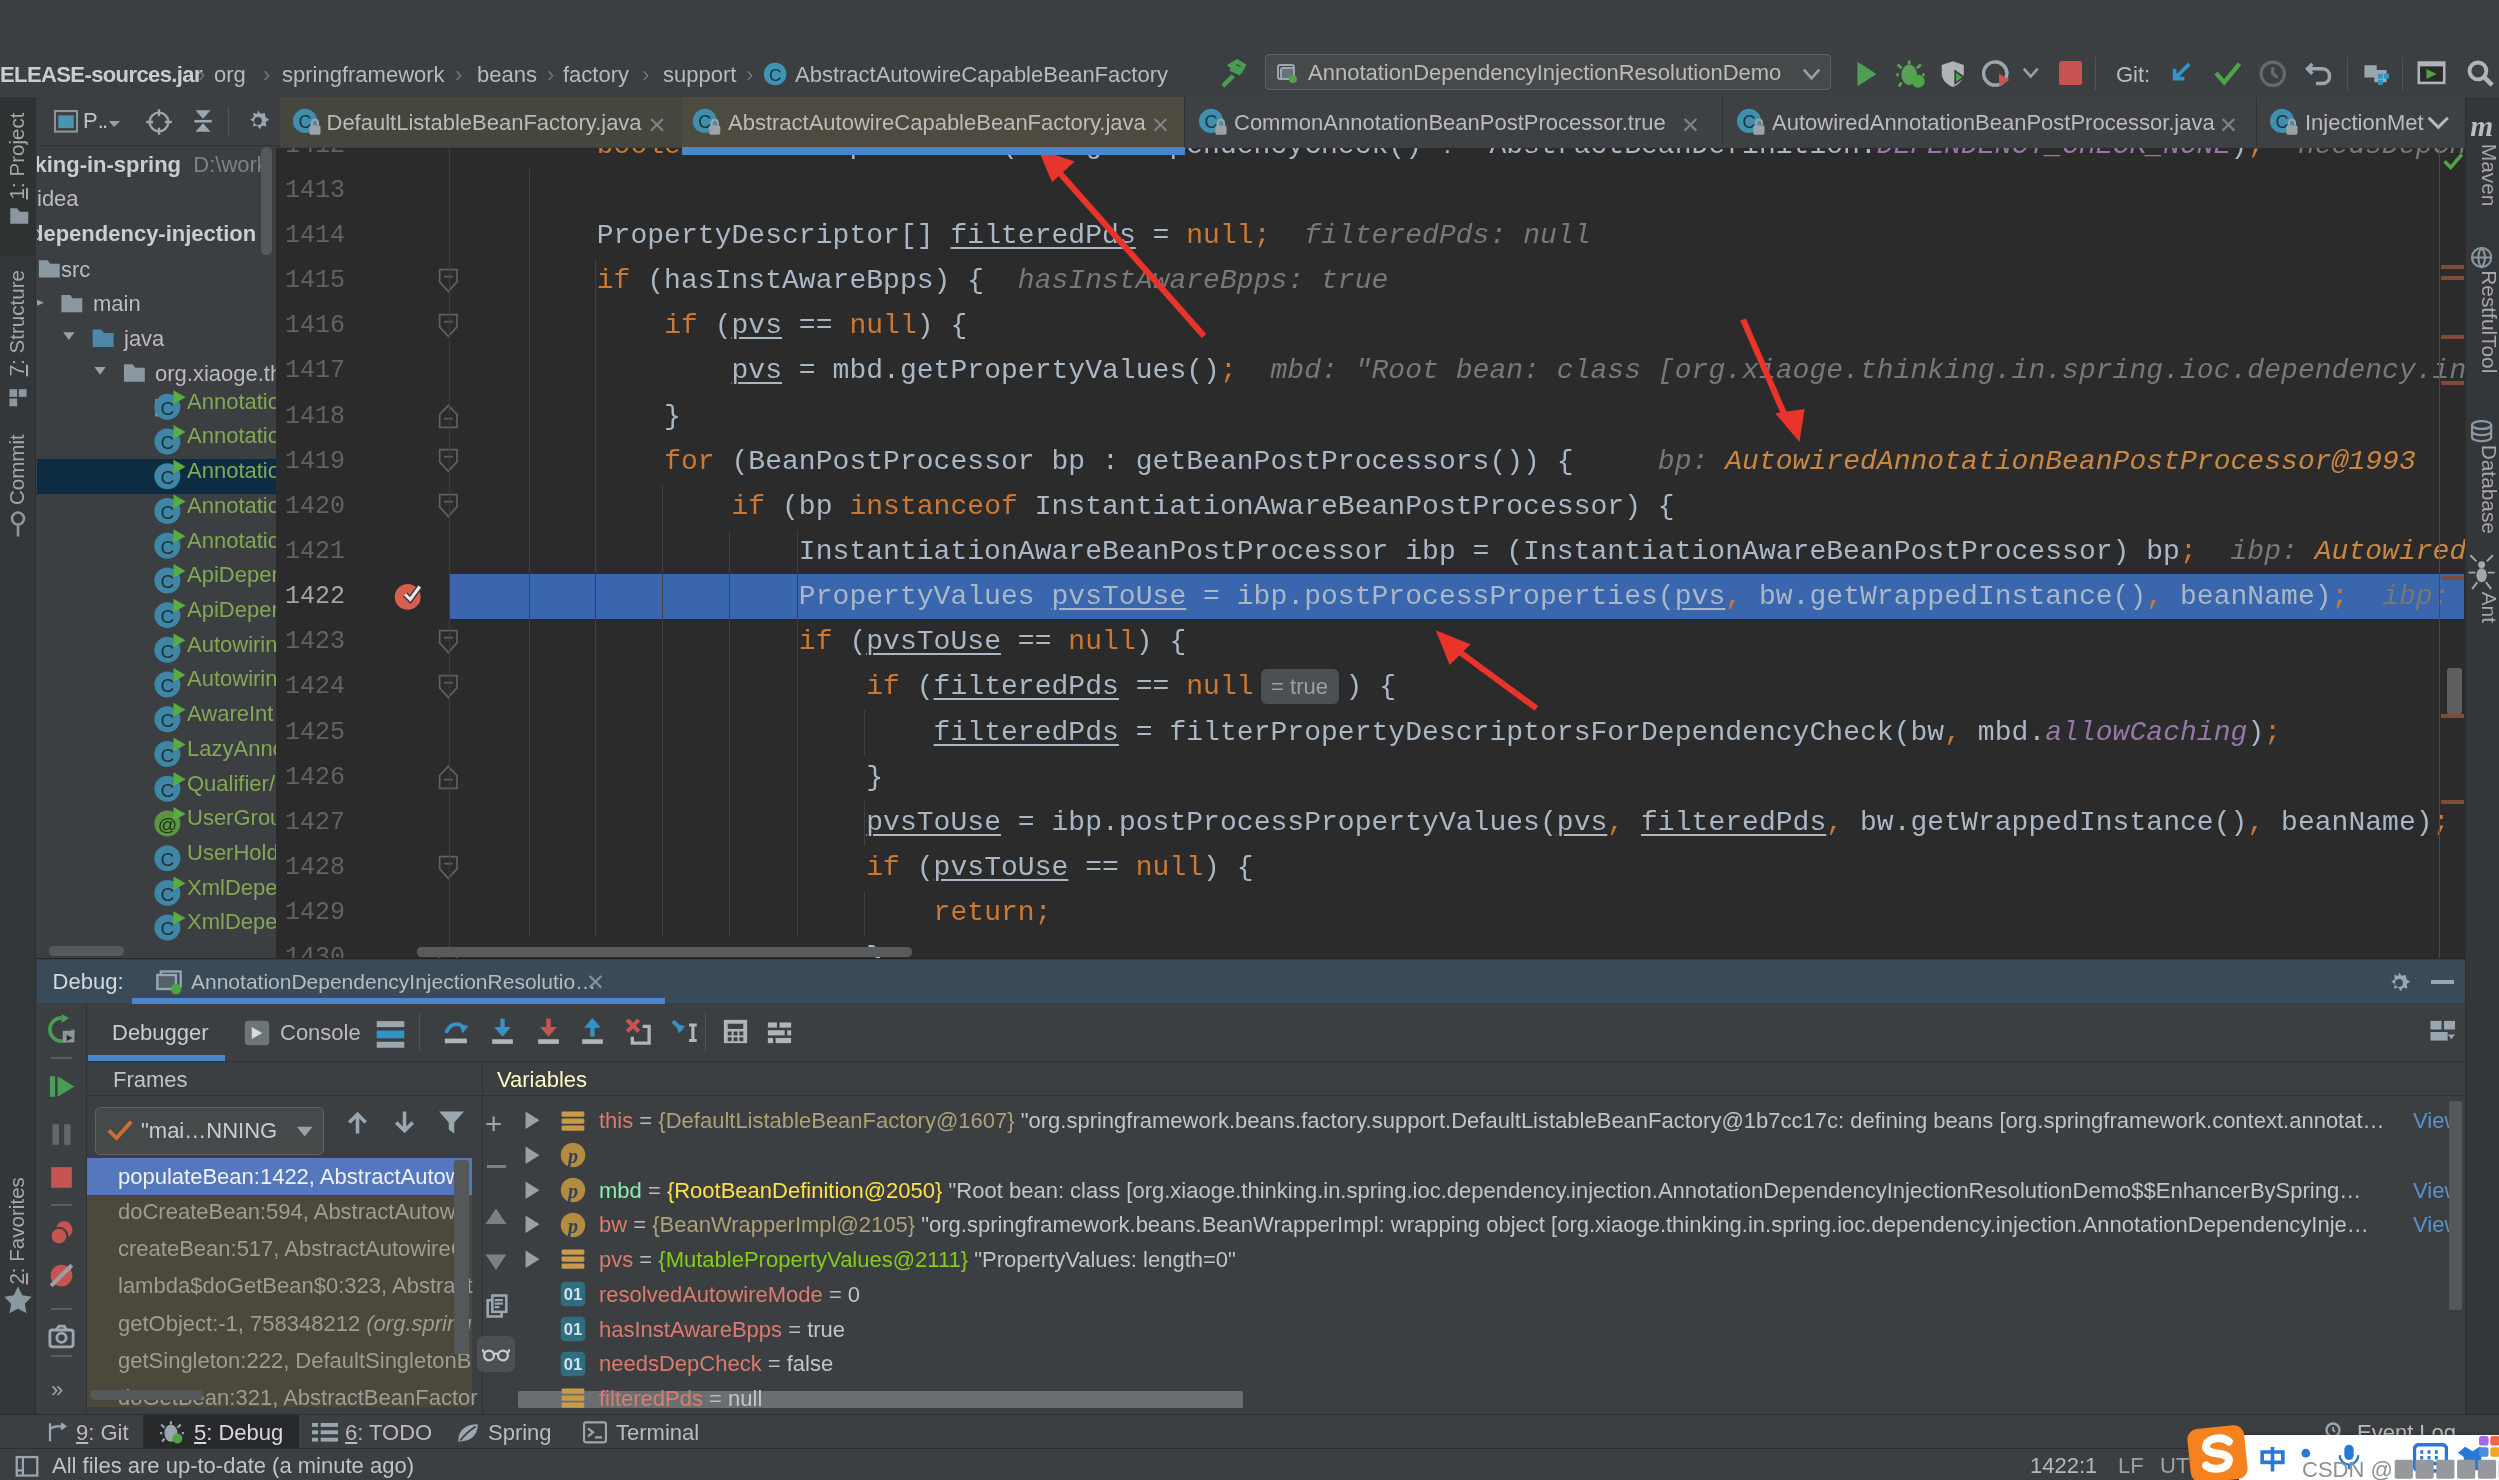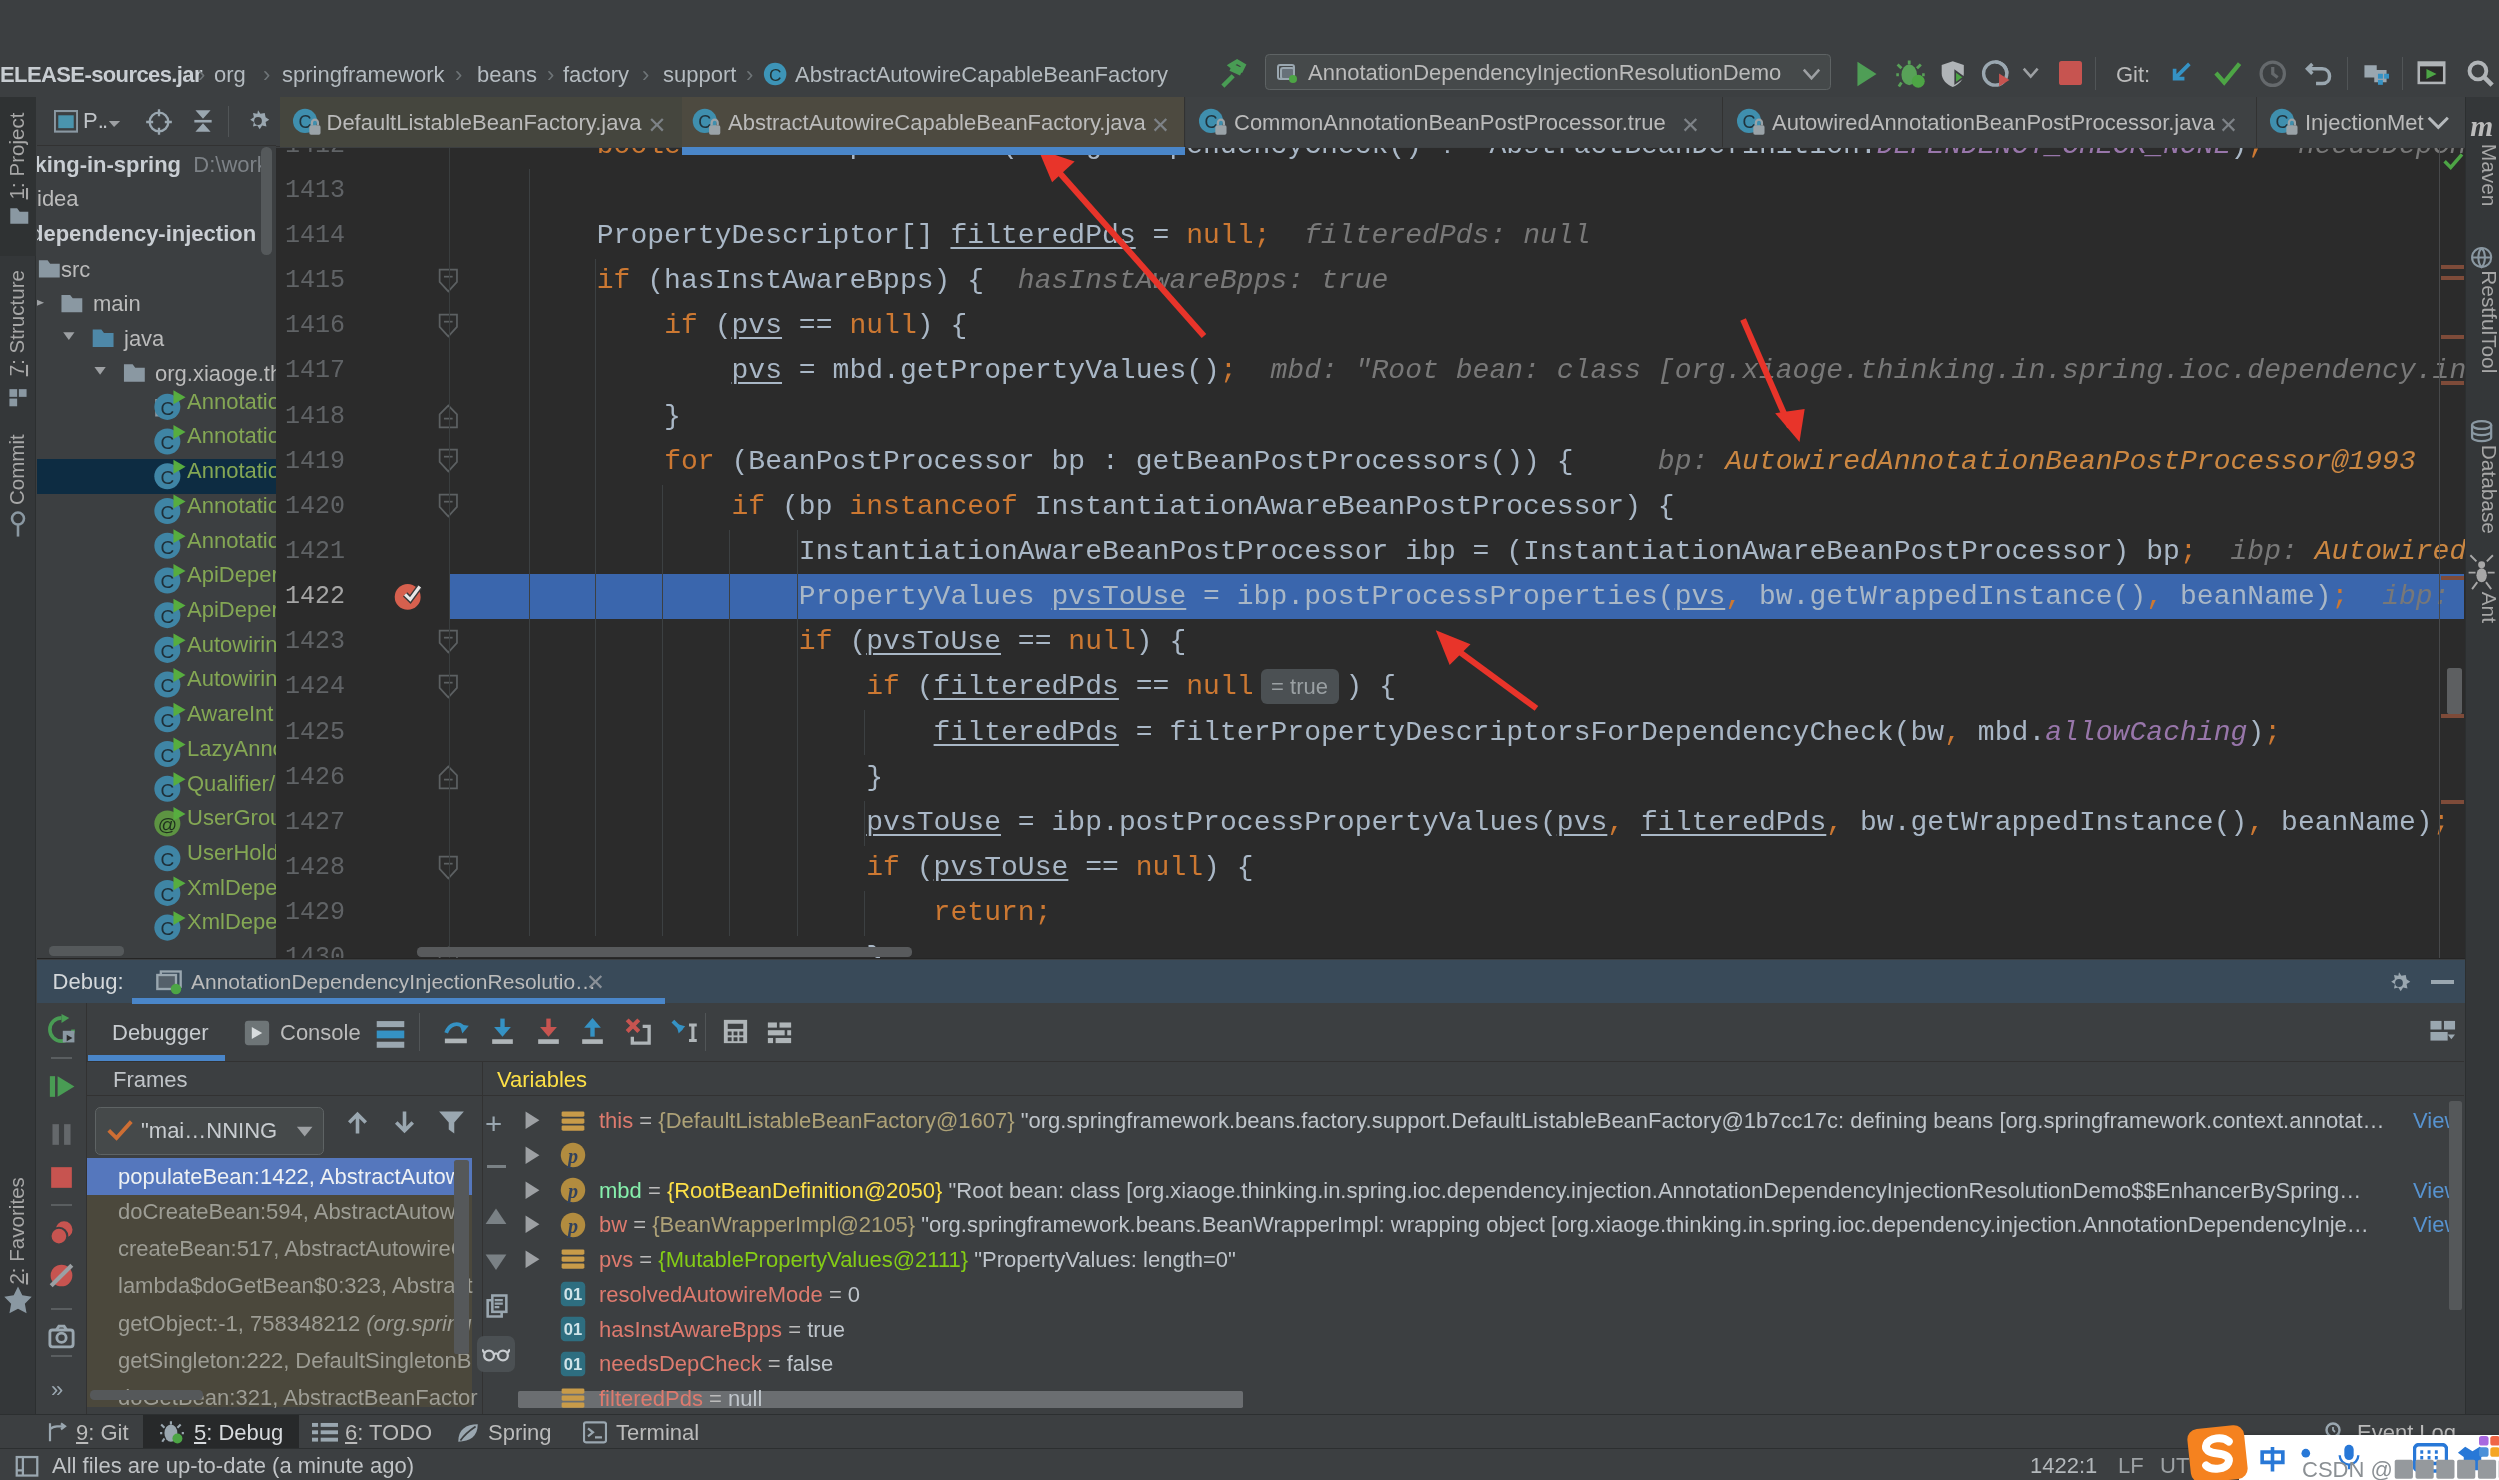--- a/index.html
+++ b/index.html
@@ -597,21 +597,21 @@
         </g>
       </svg>
     <svg class="abs" style="left:2391px;top:57px" width="29.5" height="29.5" viewBox="0 0 24 24" fill="#9aa7b0">
       <rect x="2" y="4" width="9" height="7"></rect>
         <rect x="13" y="4" width="9" height="7"></rect>
         <rect x="2" y="13" width="14" height="7"></rect>
       <path d="M19 15 l3 4 h-6 z" transform="rotate(180 19 17)"></path>
       </svg>
     <div class="abs" style="left:49px;top:102px;width:2378px;height:0.9px;background:#323232"></div>
     <div class="abs ui" style="left:76px;top:108px;color:#c0c4c8">Frames</div>
-    <div class="abs ui" style="left:460px;top:108px;color:#fde047">Variables</div>
+    <div class="abs ui" style="left:460px;top:108px;color:#fef9c3">Variables</div>
     <div class="abs" style="left:49px;top:136px;width:2378px;height:0.9px;background:#323232"></div>
     <div class="abs" style="left:49px;top:44px;width:0.9px;height:411px;background:#323232"></div>
     <svg class="abs" style="left:8.7px;top:55px" width="31" height="31" viewBox="0 0 24 24">
         <path d="M12 3 A9 9 0 1 0 21 12" stroke="#499c54" stroke-width="2.8" fill="none"></path>
         <path d="M12 0 l6 3 -6 4 z" fill="#499c54"></path>
         <rect x="13" y="13" width="9" height="9" fill="#8a98a2"></rect>
         <path d="M16 16 l4.5 2.5 -4.5 2.5 z" fill="#2b2b2b"></path>
       </svg>
     <div class="abs" style="left:14px;top:98px;width:21px;height:1.7px;background:#5a5e60"></div>
     <svg class="abs" style="left:8.7px;top:112px" width="31" height="31" viewBox="0 0 24 24">

